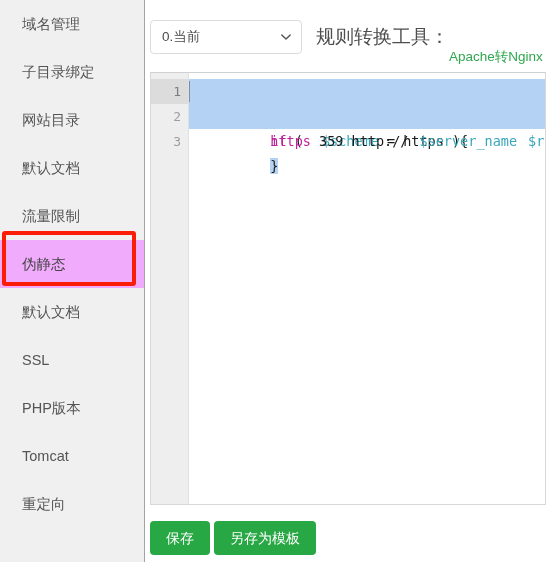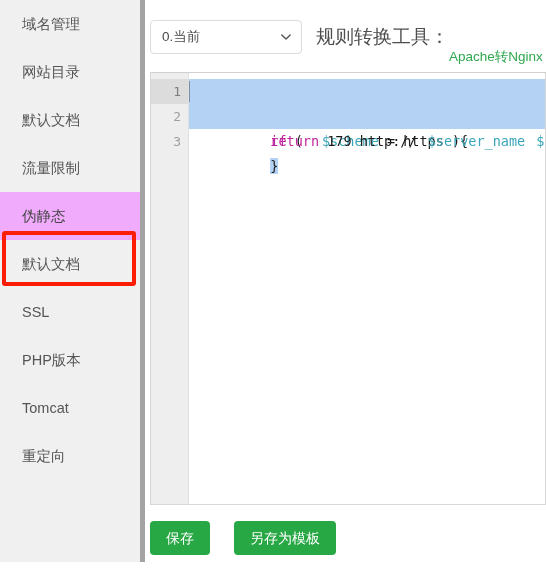--- a/index.html
+++ b/index.html
@@ -22,21 +22,21 @@
     display: flex;
     align-items: stretch;
   }
 
   
   #sidebar {
     width: 145px;
     min-width: 145px;
     height: 562px;
     background: #f0f0f0;
-    border-right: 5px solid #a3a3a3;
+    border-right: 1px solid #a3a3a3;
     position: relative;
     box-sizing: border-box;
   }
   .side-item {
     height: 48px;
     line-height: 48px;
     padding-left: 22px;
     font-size: 14.5px;
     color: #555555;
     white-space: nowrap;
@@ -186,21 +186,21 @@
     height: 21px;
     background: #7a8fa6;
   }
 
   
   #footer {
     position: absolute;
     left: 5px;
     top: 521px;
     display: flex;
-    gap: 24px;
+    gap: 4px;
   }
   .btn {
     background: #28a745;
     color: #ffffff;
     border: none;
     border-radius: 4px;
     font-size: 14px;
     font-family: "Liberation Sans", "DejaVu Sans", sans-serif;
     height: 34px;
     padding: 0 16px;
@@ -212,20 +212,23 @@
 </head>
 <body>
 
 <div id="app">
 
   <nav id="sidebar">
     <div class="side-item">
       <span>域名管理</span>
     </div>
     <div class="side-item">
+      <span>子目录绑定</span>
+    </div>
+    <div class="side-item">
       <span>网站目录</span>
     </div>
     <div class="side-item">
       <span>默认文档</span>
     </div>
     <div class="side-item">
       <span>流量限制</span>
     </div>
     <div class="side-item active">
       <span>伪静态</span>
@@ -275,21 +278,21 @@
       </div>
 
       <div id="code-area">
 
         <div class="code-line full-sel">
           <span class="caret"></span>
           <span class="tok-kw">if</span><span class="tok-plain"> ( </span><span class="tok-var">$scheme</span><span class="tok-plain"> = https ){</span>
         </div>
 
         <div class="code-line full-sel">
-          <span class="tok-kw">return</span><span class="tok-plain"> </span><span class="tok-num">179</span><span class="tok-plain"> http://</span><span class="tok-var">$server_name</span><span class="tok-var">$request_uri</span>
+          <span class="tok-kw">https</span><span class="tok-plain"> </span><span class="tok-num">359</span><span class="tok-plain"> http://</span><span class="tok-var">$server_name</span><span class="tok-var">$request_uri</span>
         </div>
 
         <div class="code-line">
           <span class="sel tok-plain">}</span>
         </div>
 
       </div>
     </div>
 
     <div id="footer">

